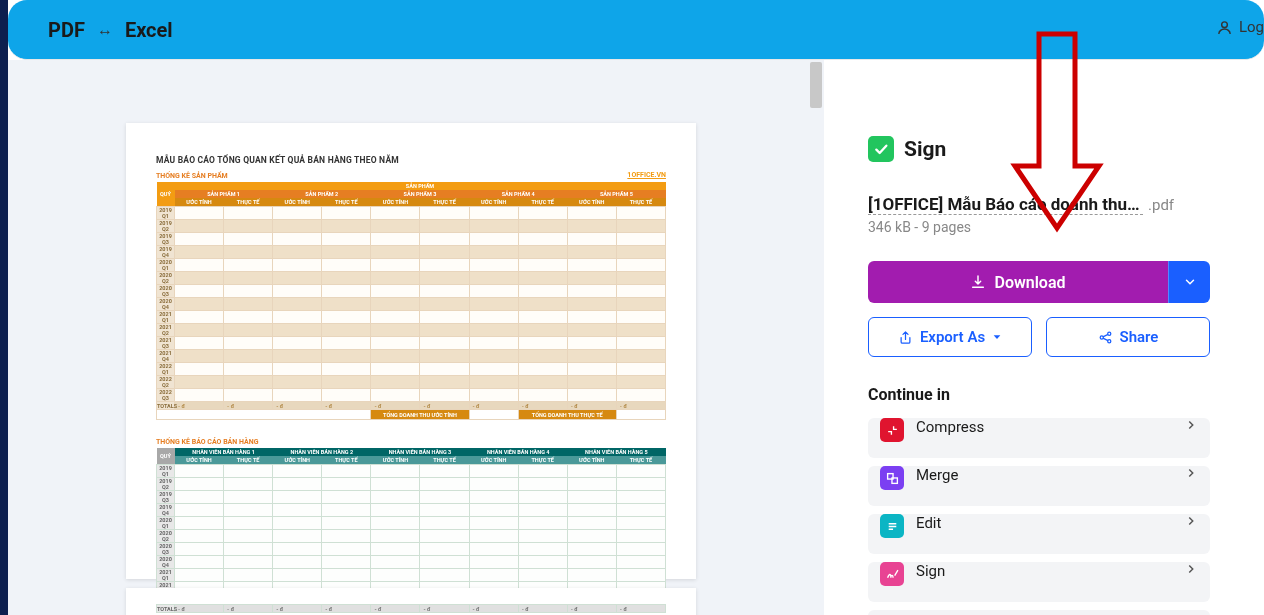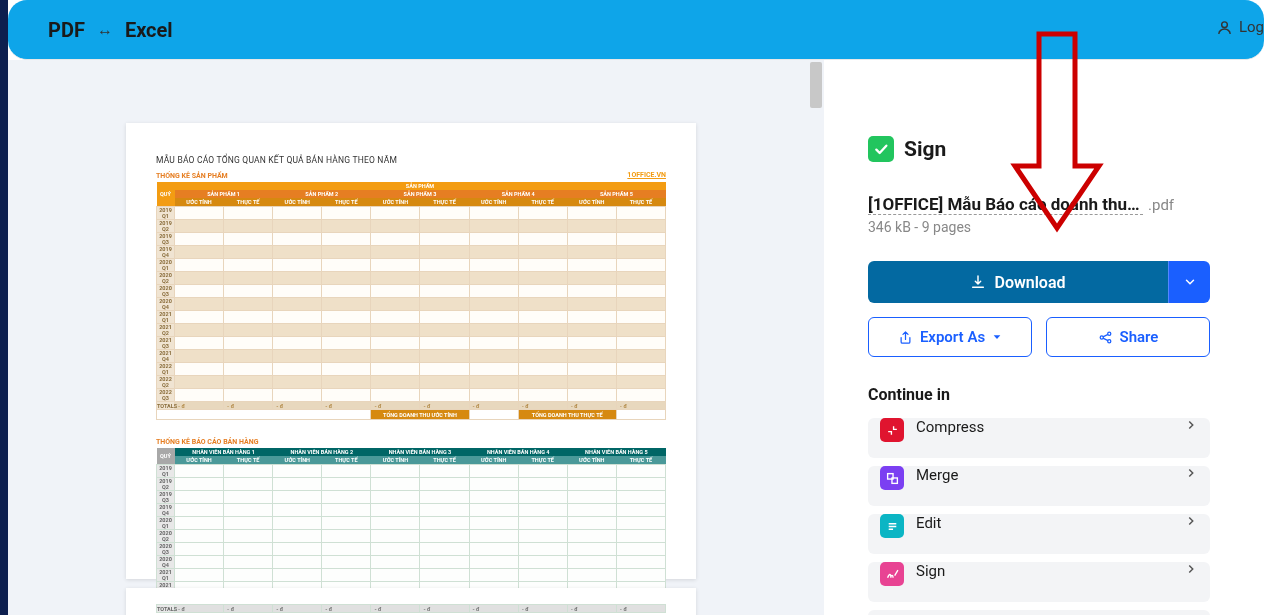--- a/index.html
+++ b/index.html
@@ -14,21 +14,21 @@
     
     .main { position: absolute; left: 8px; top: 60px; right: 0; bottom: 0; display: flex; }
     
     .preview-area { flex: 1; background: #f0f3f8; position: relative; overflow: hidden; }
     .scrollbar-track { position: absolute; right: 0; top: 0; width: 16px; height: 100%; }
     .scrollbar-thumb { position: absolute; top: 2px; right: 2px; width: 12px; height: 46px; background: #c8c8c8; border-radius: 2px; }
     
     .page { position: absolute; left: 118px; top: 63px; width: 570px; height: 456px; background: #fff; box-shadow: 0 1px 4px rgba(0,0,0,0.12); padding: 32px 30px 16px; }
     .page2 { position: absolute; left: 118px; top: 528px; width: 570px; height: 90px; background: #fff; box-shadow: 0 1px 4px rgba(0,0,0,0.12); padding: 14px 30px; }
     
-    .doc-title { font-size: 8.5px; font-weight: 400; color: #333; letter-spacing: 0.2px; }
+    .doc-title { font-size: 8.5px; font-weight: 700; color: #333; letter-spacing: 0.2px; }
     .brand-link { position: absolute; right: 30px; top: 48px; font-size: 7px; color: #f39c12; font-weight: 700; text-decoration: underline; }
     .section-label { font-size: 7px; color: #e67e22; font-weight: 700; margin-top: 7px; }
     
     .tbl { width: 100%; border-collapse: collapse; font-size: 5.5px; margin-top: 2px; table-layout: fixed; }
     .tbl-orange th { background: #e67e22; color: #fff; font-weight: 700; text-align: center; padding: 1px 0; }
     .tbl-orange th.quylbl { background: #e67e22; width: 18px; }
     .tbl-orange .span-row th { background: #f39c12; }
     .tbl-orange .sub-row th { background: #d68910; }
     .tbl-orange td { border: 1px solid #e8d5bc; height: 8px; background: #fffdf9; }
     .tbl-orange td.q { background: #f0e4d2; color: #8a6d3b; text-align: center; font-weight: 700; }
@@ -51,21 +51,21 @@
     .done-row { display: flex; align-items: center; gap: 10px; margin-bottom: 32px; }
     .done-badge { width: 26px; height: 26px; background: #22c55e; border-radius: 5px; display: flex; align-items: center; justify-content: center; }
     .done-label { font-size: 21px; font-weight: 700; color: #1a1a1a; }
     
     .filename-row { display: flex; align-items: baseline; gap: 5px; margin-bottom: 4px; }
     .filename { font-size: 17px; font-weight: 700; color: #1a1a1a; border-bottom: 1px dashed #999; white-space: nowrap; overflow: hidden; text-overflow: ellipsis; max-width: 275px; }
     .ext { font-size: 15px; color: #888; }
     .fileinfo { font-size: 14px; color: #888; margin-bottom: 26px; }
     
     .download-row { display: flex; gap: 0; margin-bottom: 14px; }
-    .download-btn { flex: 1; height: 42px; background: #0369a1; color: #fff; border: none; border-radius: 6px 0 0 6px; font-size: 16px; font-weight: 600; display: flex; align-items: center; justify-content: center; gap: 8px; cursor: pointer; }
+    .download-btn { flex: 1; height: 42px; background: #a21caf; color: #fff; border: none; border-radius: 6px 0 0 6px; font-size: 16px; font-weight: 600; display: flex; align-items: center; justify-content: center; gap: 8px; cursor: pointer; }
     .download-caret { width: 42px; height: 42px; background: #1a5fff; border: none; border-left: 1px solid rgba(255,255,255,0.25); border-radius: 0 6px 6px 0; display: flex; align-items: center; justify-content: center; cursor: pointer; }
     
     .secondary-row { display: flex; gap: 14px; margin-bottom: 28px; }
     .outline-btn { flex: 1; height: 40px; background: #fff; border: 1px solid #1a5fff; color: #1a5fff; border-radius: 6px; font-size: 15px; font-weight: 600; display: flex; align-items: center; justify-content: center; gap: 7px; cursor: pointer; }
     
     .continue-label { font-size: 16px; font-weight: 700; color: #1a1a1a; margin-bottom: 14px; }
     .tool-list { display: flex; flex-direction: column; gap: 8px; }
     .tool-item { height: 40px; background: #f3f4f6; border-radius: 6px; display: flex; align-items: flex-start; padding: 0 12px; cursor: pointer; }
     .tool-icon { width: 24px; height: 24px; border-radius: 5px; display: flex; align-items: center; justify-content: center; margin-right: 12px; }
     .ic-red { background: #e0142f; }

